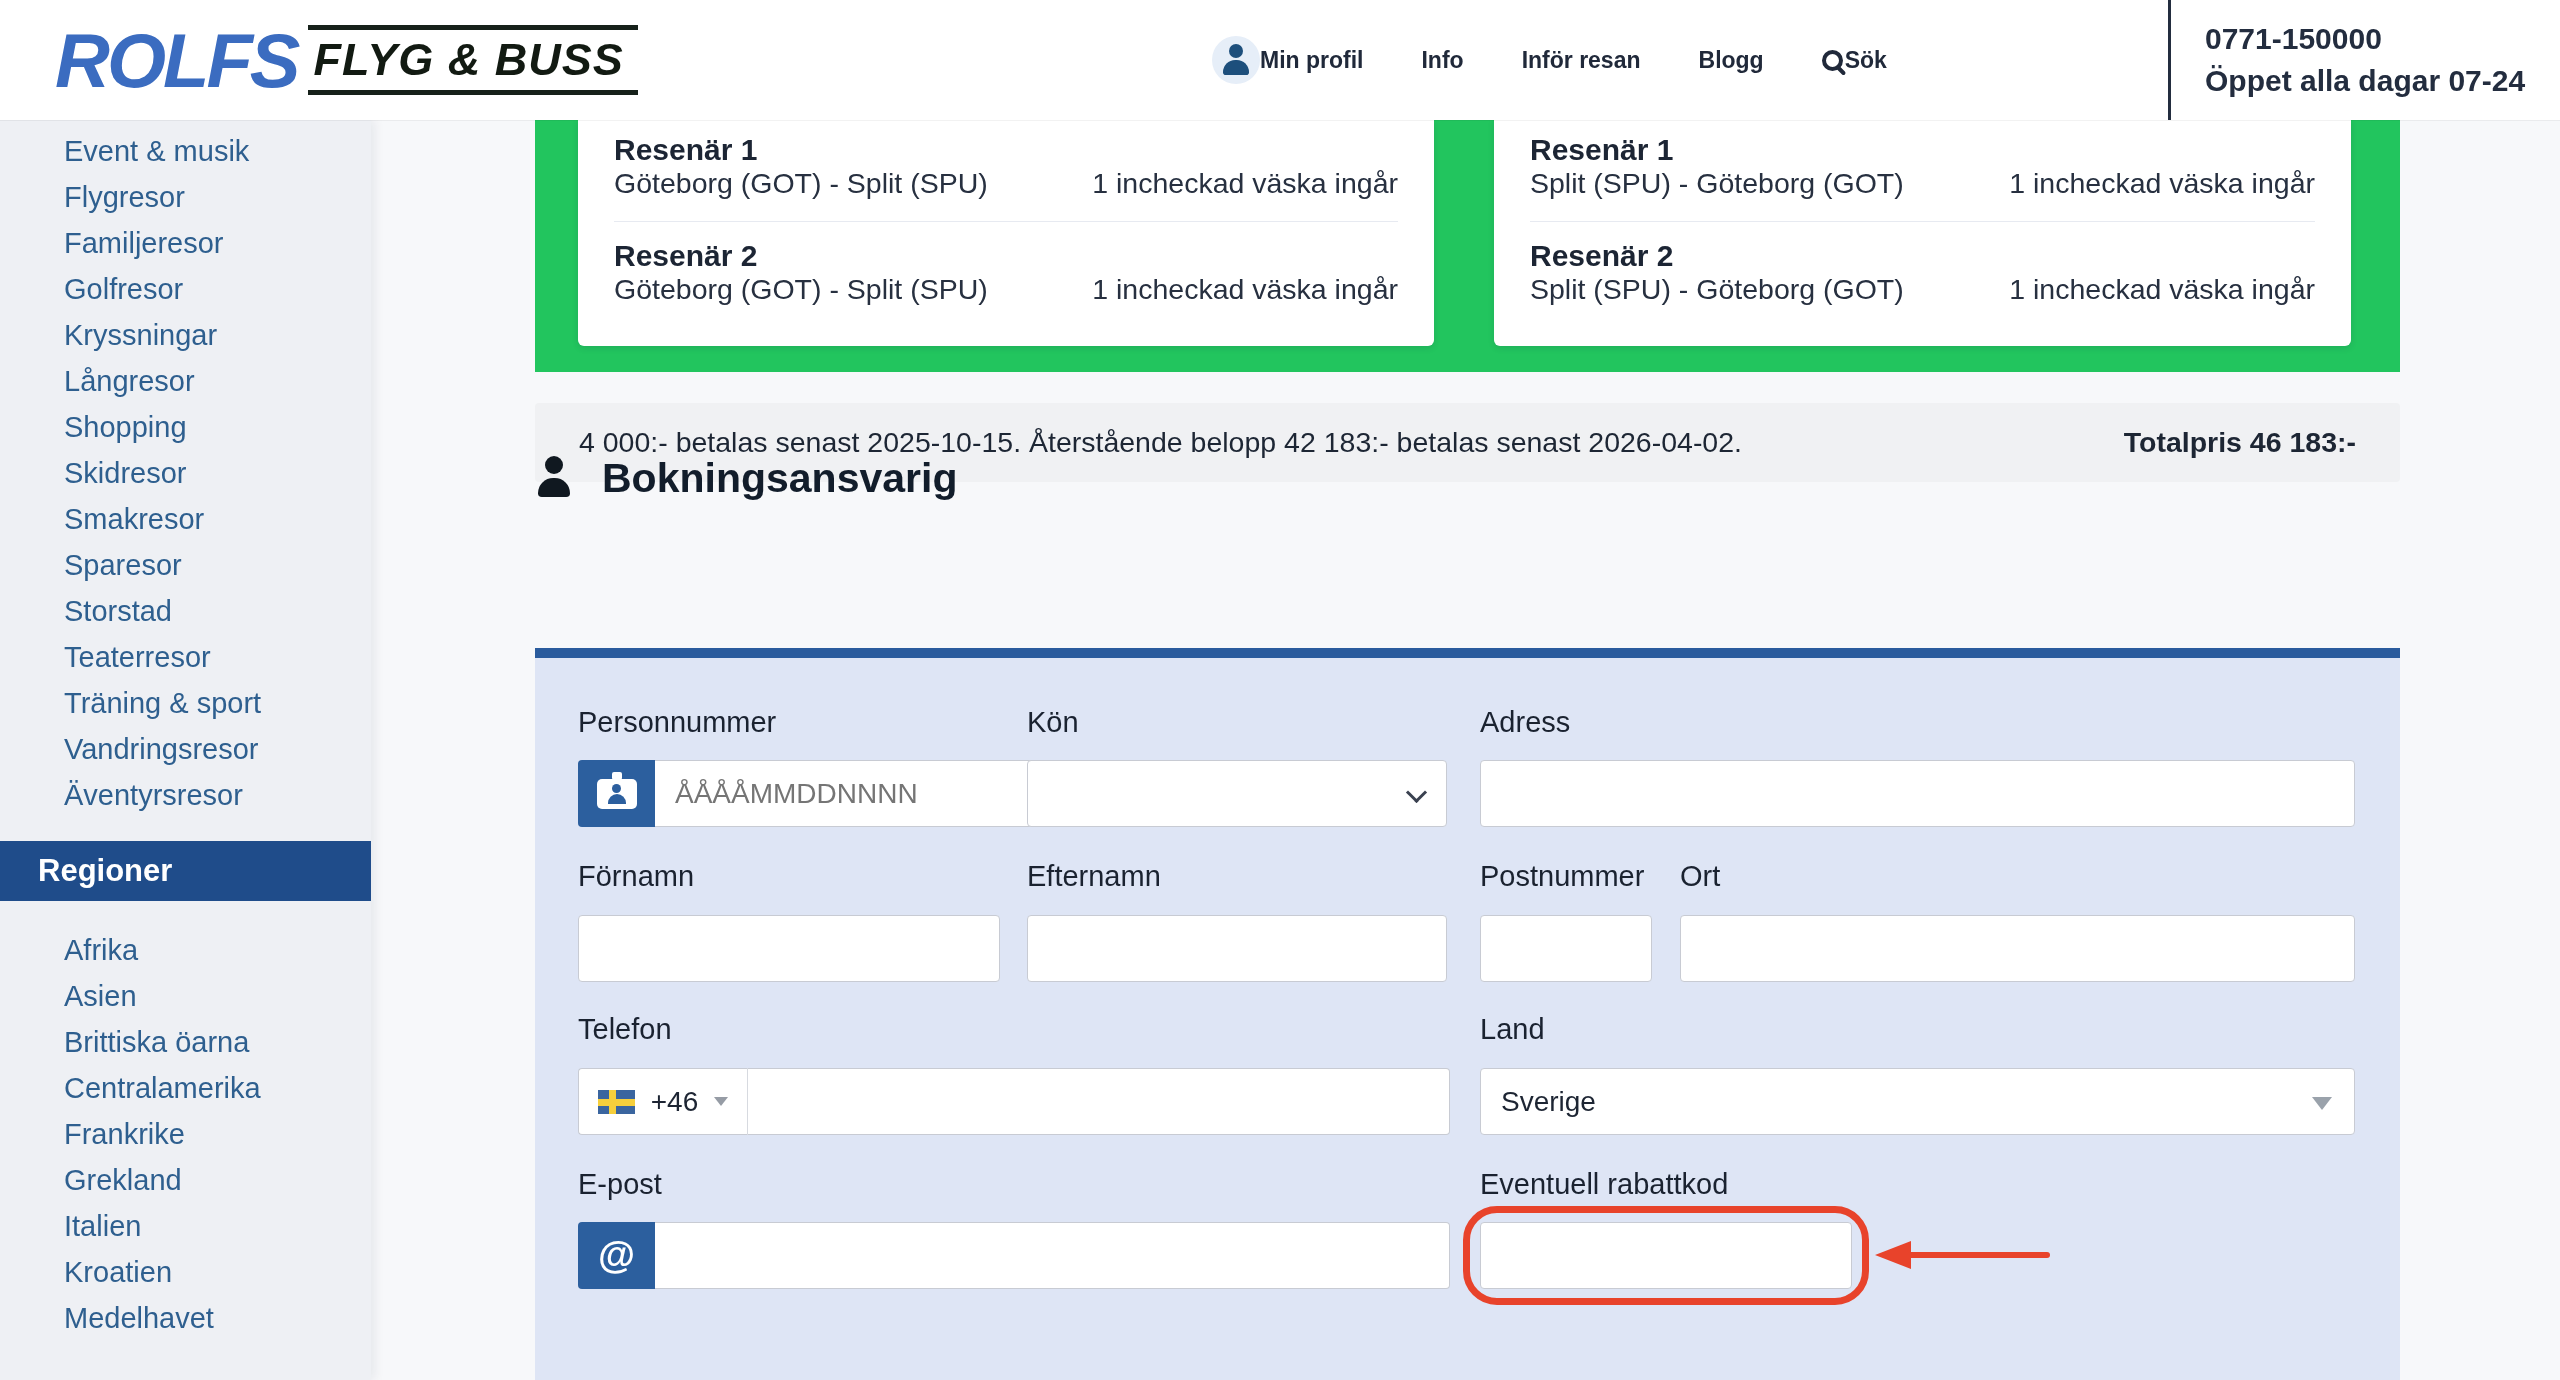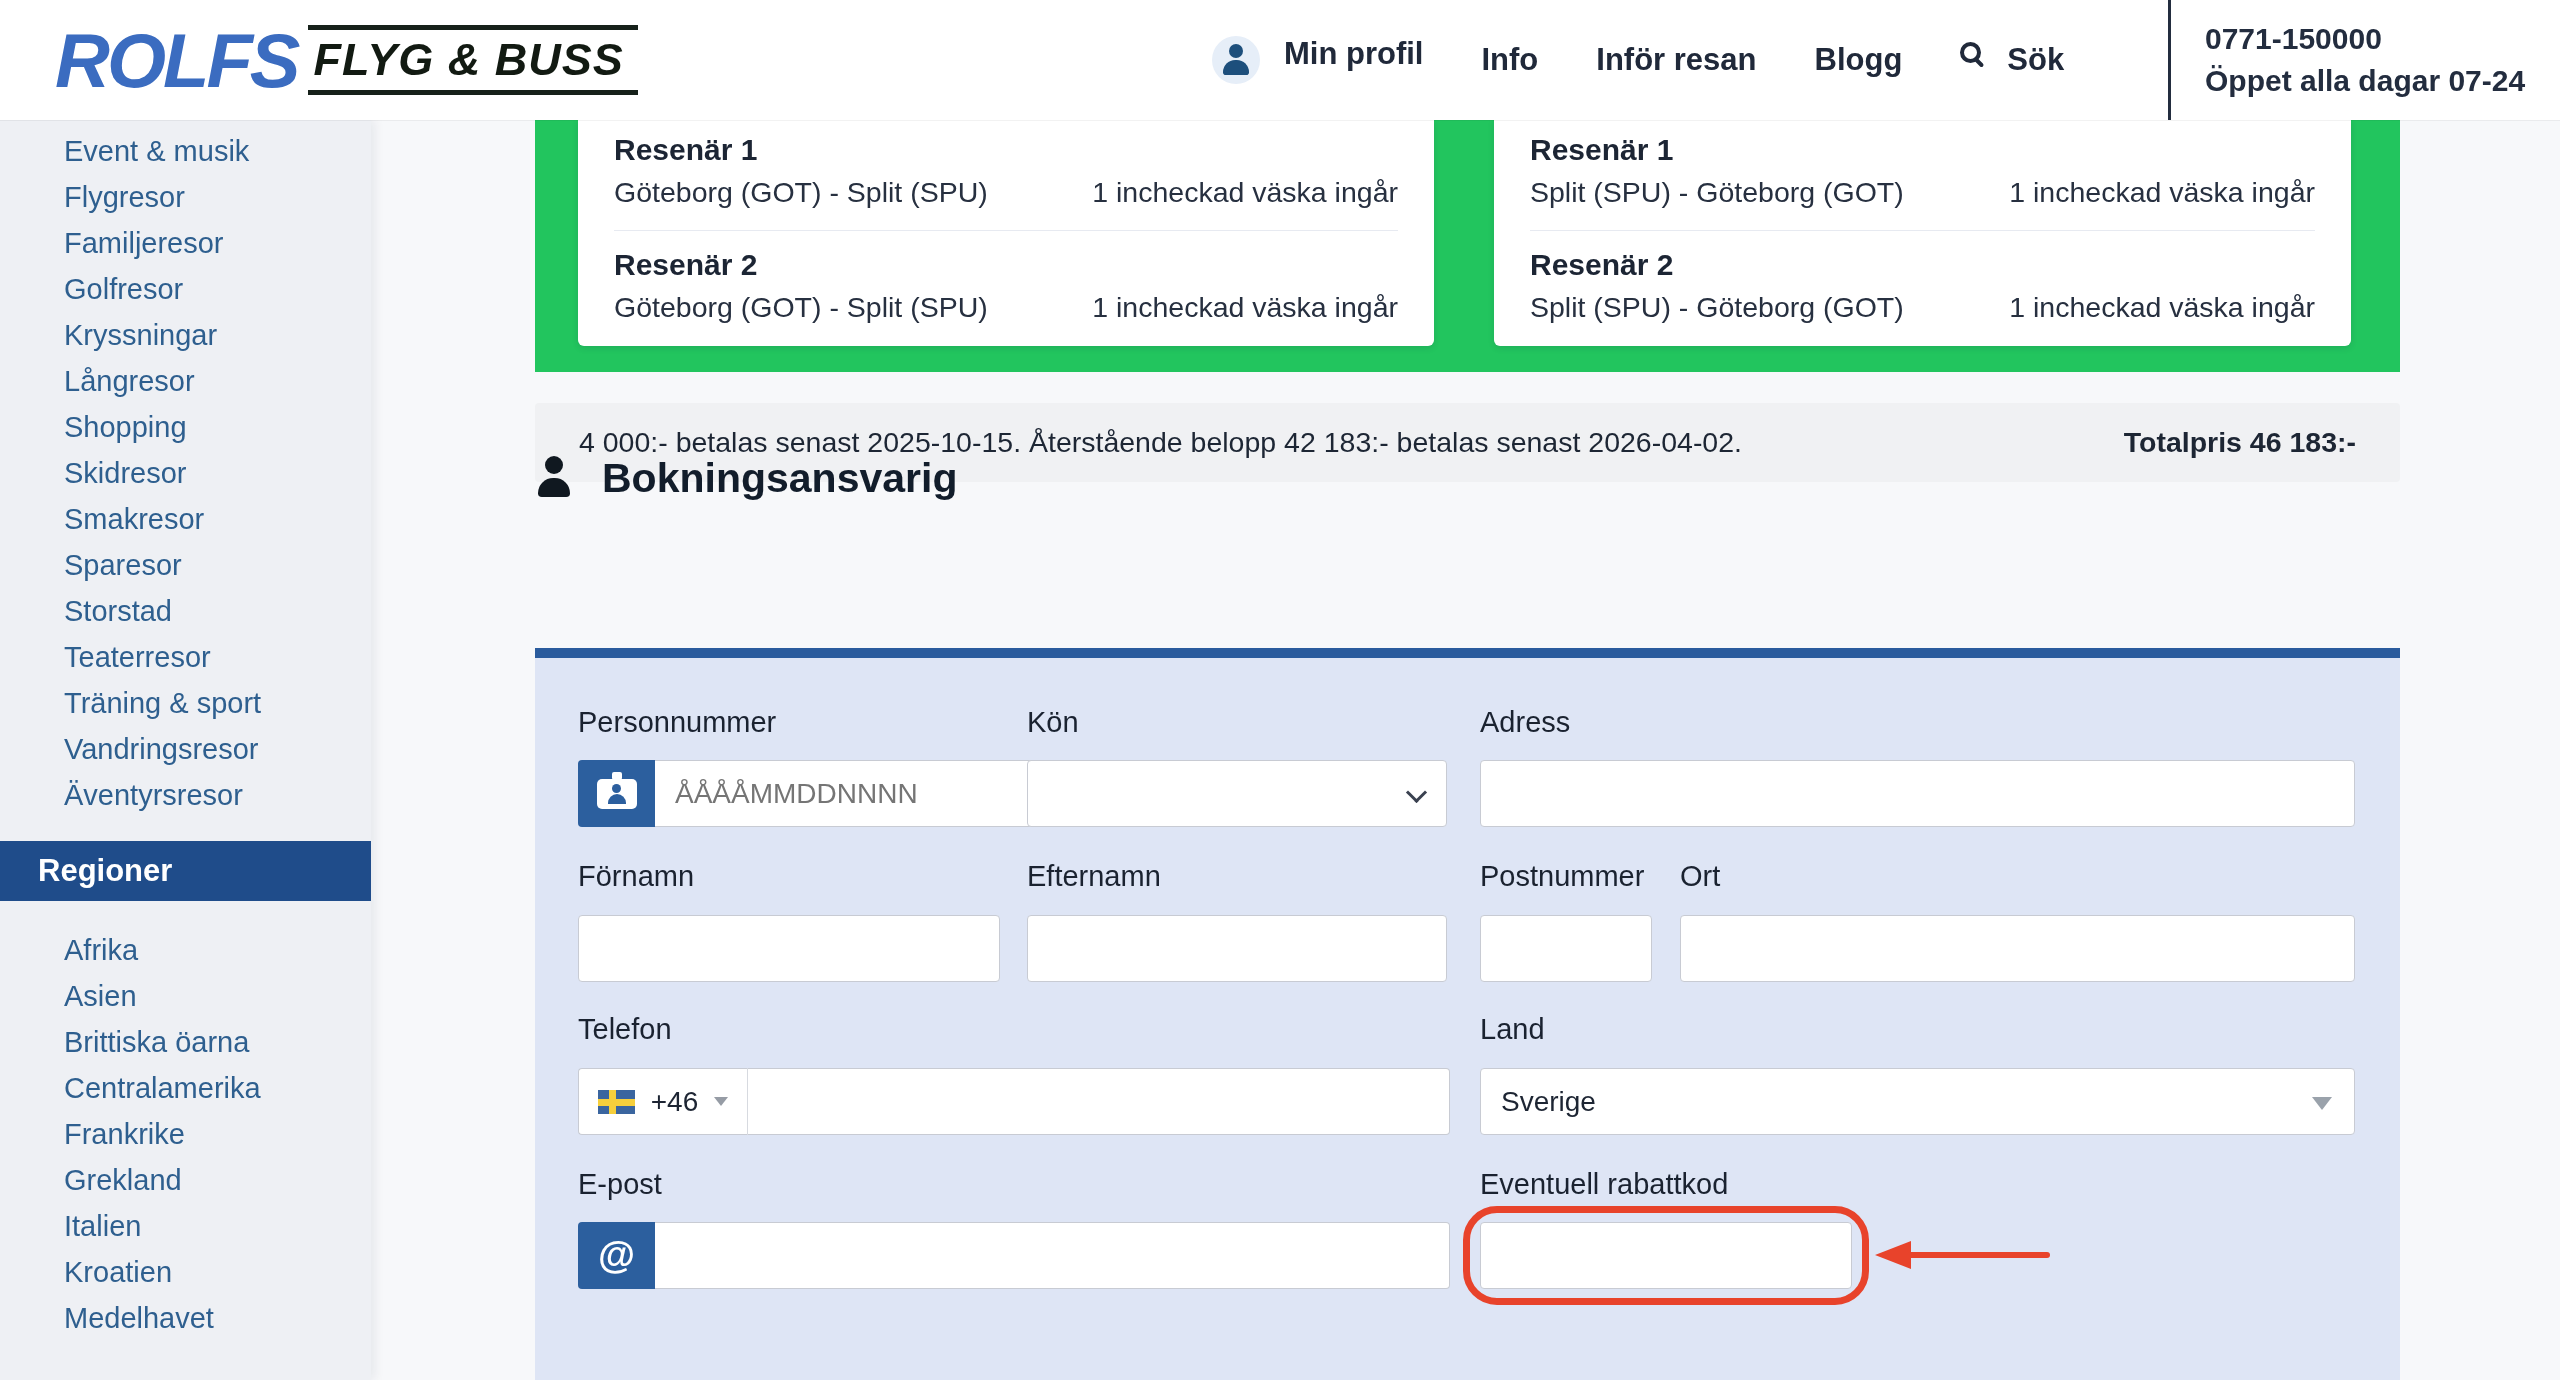--- a/index.html
+++ b/index.html
@@ -7,21 +7,21 @@
               font-family:"Liberation Sans", sans-serif; color:#1e2633; }
 
   
   .header { position:absolute; left:0; top:0; width:2560px; height:120px; background:#fff;
             box-shadow:0 1px 0 rgba(0,0,0,.05); z-index:20; }
   .logo { position:absolute; left:55px; top:0; height:120px; display:flex; align-items:center; cursor:pointer; }
   .logo-rolfs { font-size:76px; font-weight:900; font-style:italic; color:#3b6cc0; letter-spacing:-3px; }
   .logo-sub { margin-left:10px; font-size:45px; font-weight:700; font-style:italic; color:#121a12;
               border-top:5px solid #16211a; border-bottom:5px solid #16211a; padding:4px 14px 4px 6px; letter-spacing:1px; }
   .main-nav { position:absolute; left:1212px; top:0; height:120px; display:flex; align-items:center; gap:58px; }
-  .nav-item { display:flex; gap:24px; font-size:31px; font-weight:700; color:#20293a;
+  .nav-item { display:flex; align-items:center; gap:0; font-size:23px; font-weight:700; color:#20293a;
               cursor:pointer; white-space:nowrap; }
   .avatar-circle { width:48px; height:48px; border-radius:50%; background:#e6eef8; position:relative; }
   .p-head { position:absolute; left:17px; top:8px; width:14px; height:14px; border-radius:50%; background:#1d4f7c; }
   .p-body { position:absolute; left:11px; top:24px; width:26px; height:15px; border-radius:13px 13px 3px 3px; background:#1d4f7c; }
   .mag { width:21px; height:21px; border:4px solid #20293a; border-radius:50%; position:relative; margin-right:2px; }
   .mag::after { content:""; position:absolute; width:4px; height:11px; background:#20293a;
                 right:-4px; bottom:-9px; transform:rotate(-45deg); border-radius:2px; }
   .contact { position:absolute; left:2168px; top:0; height:120px; width:392px; border-left:3px solid #232d3f;
              display:flex; flex-direction:column; justify-content:center; gap:8px; padding-left:34px; }
   .phone, .hours { font-size:30px; font-weight:700; color:#232d3f; }
@@ -38,21 +38,21 @@
                  display:flex; align-items:center; padding-left:38px; cursor:pointer; }
 
   
   .cards-section { position:absolute; left:535px; top:120px; width:1865px; height:252px; background:#22c55e; }
   .card { position:absolute; top:0; height:226px; background:#fff; border-radius:0 0 6px 6px;
           box-shadow:0 2px 6px rgba(30,40,70,.14); padding:0 36px; }
   .card-1 { left:43px; width:856px; }
   .card-2 { left:959px; width:857px; }
   .trav-title { padding-top:13px; font-size:30px; font-weight:600; color:#1c2534; }
   .trav-title.second { padding-top:17px; }
-  .route-row { margin-top:9px; display:flex; justify-content:space-between; font-size:28.5px; color:#273040; }
+  .route-row { display:flex; justify-content:space-between; font-size:28.5px; color:#273040; }
   .card-divider { margin-top:21px; border-top:1px solid #e7eaf1; }
 
   
   .payment-strip { position:absolute; left:535px; top:403px; width:1865px; height:79px; background:#f0f1f3;
                    border-radius:4px; display:flex; align-items:center; justify-content:space-between;
                    padding:0 44px; font-size:28.5px; color:#1d2634; }
   .payment-total { font-weight:800; }
 
   
   .section-heading { position:absolute; left:528px; top:452px; display:flex; align-items:center; gap:22px; }

